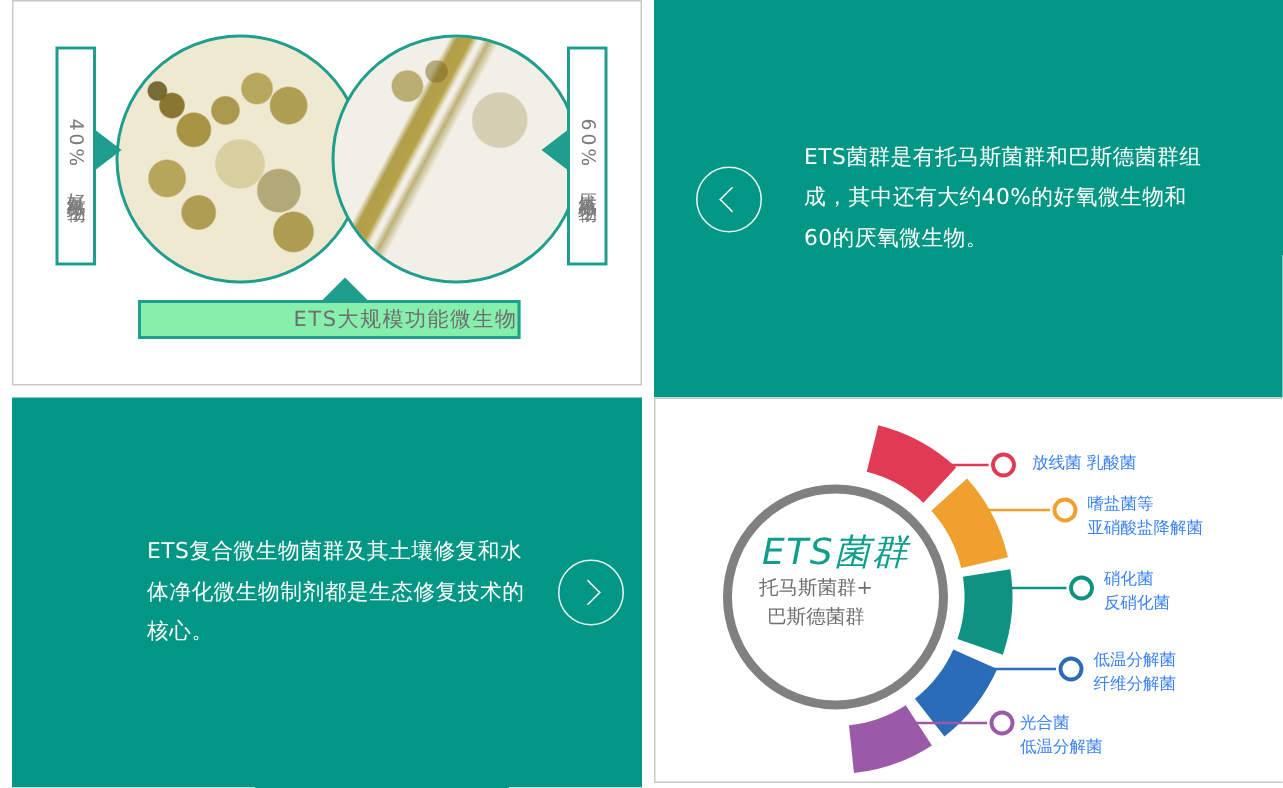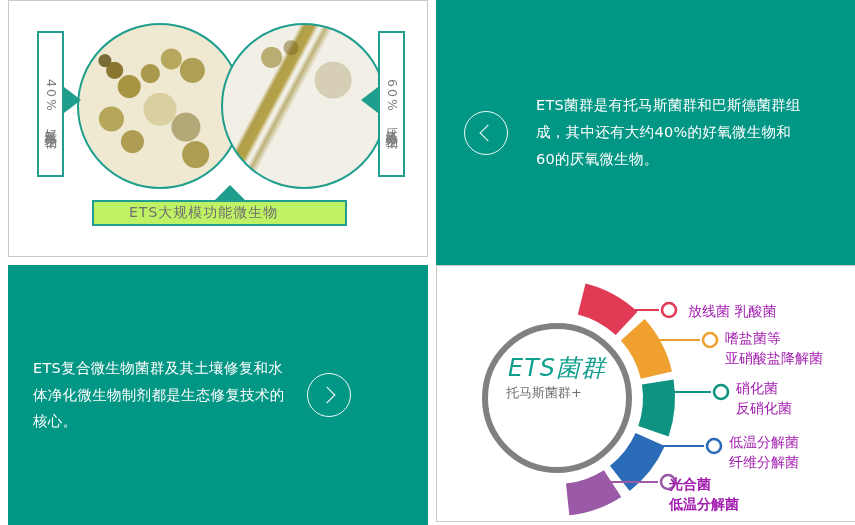--- a/index.html
+++ b/index.html
@@ -63,55 +63,55 @@
     white-space:nowrap;
   }
   .badge-left{left:28px;top:30px;width:27px;height:146px;}
   .badge-right{left:369px;top:30px;width:27px;height:146px;}
   .tri{position:absolute;width:0;height:0;}
   .tri-right{left:55px;top:86px;border-top:13px solid transparent;border-bottom:13px solid transparent;border-left:17px solid #1f9e8e;}
   .tri-left{left:352px;top:86px;border-top:13px solid transparent;border-bottom:13px solid transparent;border-right:17px solid #1f9e8e;}
   .tri-up{left:205px;top:184px;border-left:16px solid transparent;border-right:16px solid transparent;border-bottom:16px solid #1f9e8e;}
   .caption-box{
     position:absolute;left:83px;top:199px;width:255px;height:26px;
-    border:2px solid #1f9e8e;background:#bef264;box-sizing:border-box;
-    display:flex;align-items:center;justify-content:flex-start;padding-left:35px;
+    border:2px solid #1f9e8e;background:#86efac;box-sizing:border-box;
+    display:flex;align-items:center;justify-content:flex-end;padding-left:35px;
   }
   .caption-box span{font-size:14px;color:#6f6f6f;letter-spacing:1px;}
 
   
   .teal-inner{position:absolute;left:0;top:0;right:0;bottom:0;display:flex;align-items:center;}
   .nav-circle{
     width:42px;height:42px;border-radius:50%;
     border:1.5px solid rgba(255,255,255,.92);
     flex:0 0 auto;display:flex;align-items:center;justify-content:center;
   }
   .chev{width:11px;height:11px;border-top:1.6px solid #fff;border-right:1.6px solid #fff;}
   .chev-left{transform:rotate(-135deg);margin-left:4px;}
   .chev-right{transform:rotate(45deg);margin-right:4px;}
   .teal-text{
     color:#ffffff;font-size:14.5px;line-height:1.85;letter-spacing:.3px;
   }
   .p2 .teal-inner{padding-left:28px;}
   .p2 .teal-text{margin-left:28px;width:270px;}
-  .p3 .teal-inner{padding-left:25px;}
+  .p3 .teal-inner{padding-left:90px;}
   .p3 .teal-text{width:252px;margin-right:22px;}
 
   
   .p4{height:257px;}
   .diagram{position:absolute;left:0;top:0;width:427px;height:257px;}
   .ring-label-main{
     position:absolute;left:45px;top:86px;width:150px;text-align:center;
     font-size:24px;color:#0d9e8c;letter-spacing:1px;font-style:italic;
   }
   .ring-label-sub{
     position:absolute;left:45px;top:118px;width:124px;text-align:center;
     font-size:13px;color:#6f6f6f;line-height:1.45;
   }
-  .leg-text{position:absolute;font-size:14px;color:#a21caf;line-height:1.45;white-space:nowrap;}
+  .leg-text{position:absolute;font-size:11px;color:#3b82f6;line-height:1.45;white-space:nowrap;}
 </style>
 </head>
 <body>
 
 <div class="grid">
 
   <div class="panel panel-white p1">
     <div class="micro-wrap">
 
       <div class="circle-photo cp1"></div>
@@ -180,37 +180,38 @@
             <circle cx="273" cy="74" r="7" fill="none" stroke="#f0a02e" stroke-width="2.6"></circle>
             <circle cx="284" cy="126" r="7" fill="none" stroke="#0d9380" stroke-width="2.6"></circle>
             <circle cx="277" cy="180" r="7" fill="none" stroke="#2b6cb8" stroke-width="2.6"></circle>
             <circle cx="231" cy="216" r="7" fill="none" stroke="#9a5aa8" stroke-width="2.6"></circle>
           </g>
       </svg>
 
       <div class="ring-label-main">ETS菌群</div>
       <div class="ring-label-sub">
         <div>托马斯菌群+</div>
+        <div>巴斯德菌群</div>
       </div>
 
       <div class="leg-text" style="left:251px;top:35px;">
         <div>放线菌  乳酸菌</div>
       </div>
       <div class="leg-text" style="left:288px;top:62px;">
         <div>嗜盐菌等</div>
         <div>亚硝酸盐降解菌</div>
       </div>
       <div class="leg-text" style="left:292px;top:166px;">
         <div>低温分解菌</div>
         <div>纤维分解菌</div>
       </div>
       <div class="leg-text" style="left:299px;top:112px;">
         <div>硝化菌</div>
         <div>反硝化菌</div>
       </div>
-      <div class="leg-text" style="left:232px;top:208px;font-weight:bold;">
+      <div class="leg-text" style="left:243px;top:208px;">
         <div>光合菌</div>
         <div>低温分解菌</div>
       </div>
     </div>
   </div>
 
 </div>
 
 </body></html>

